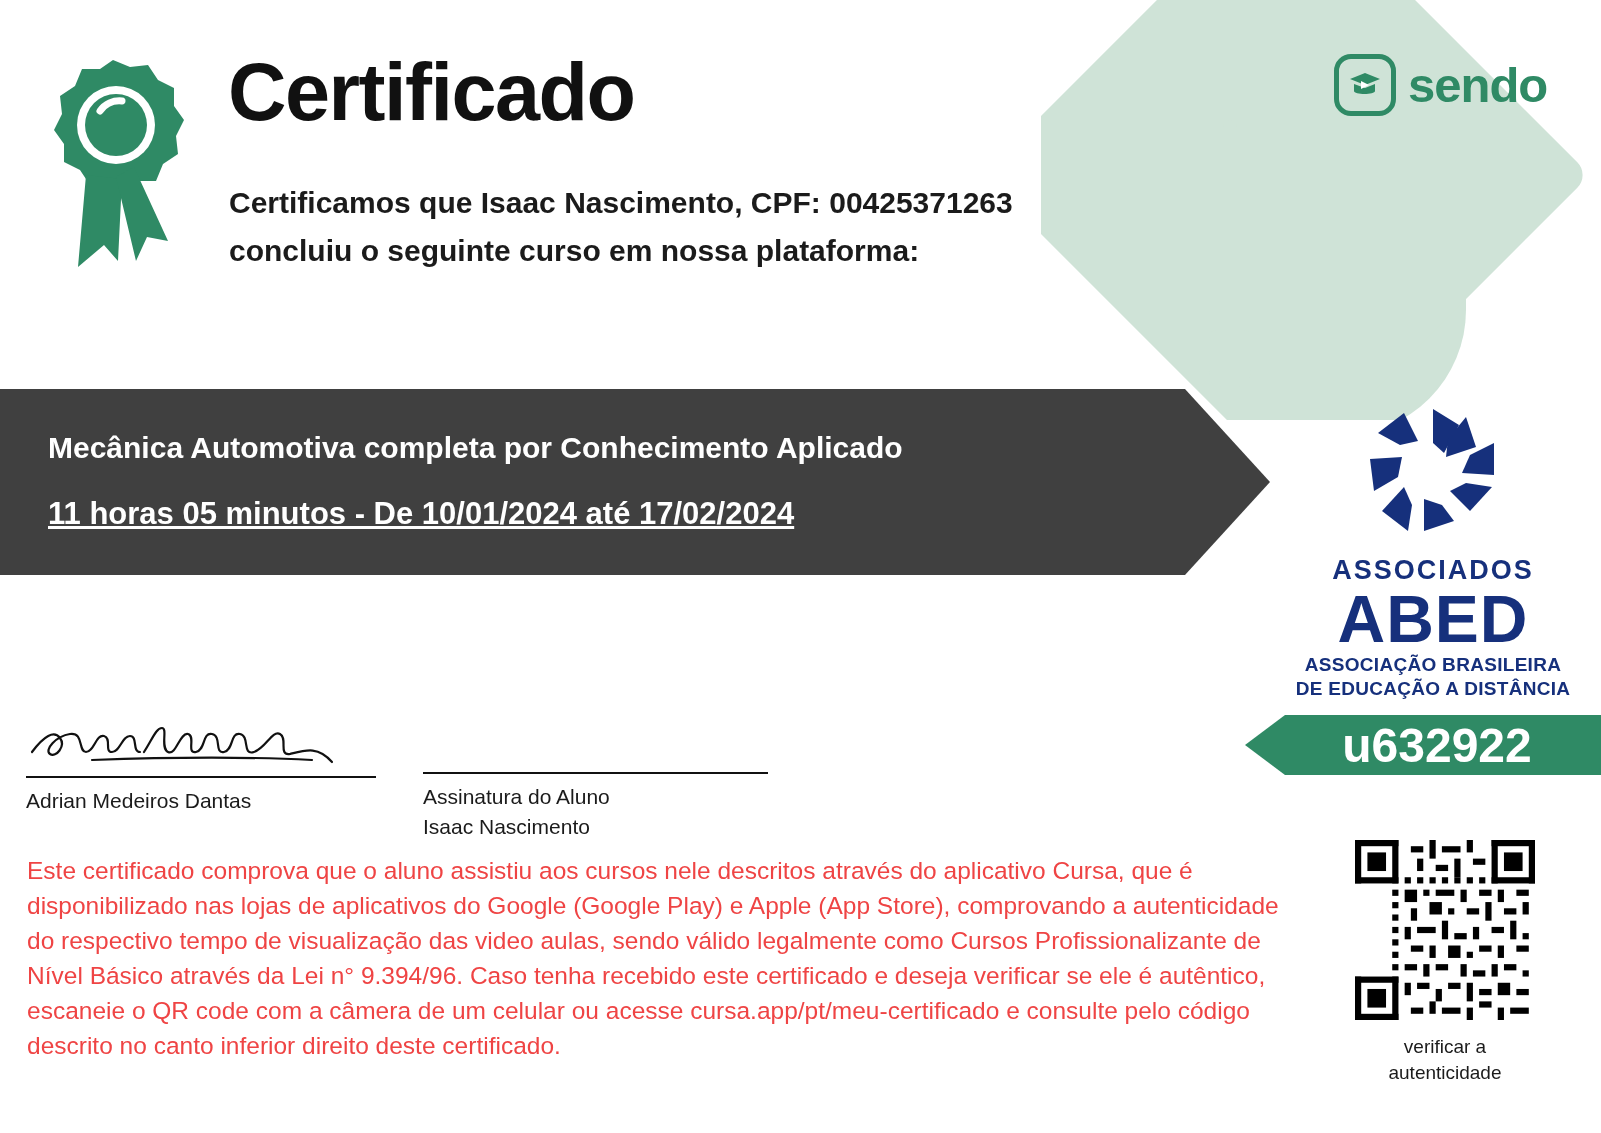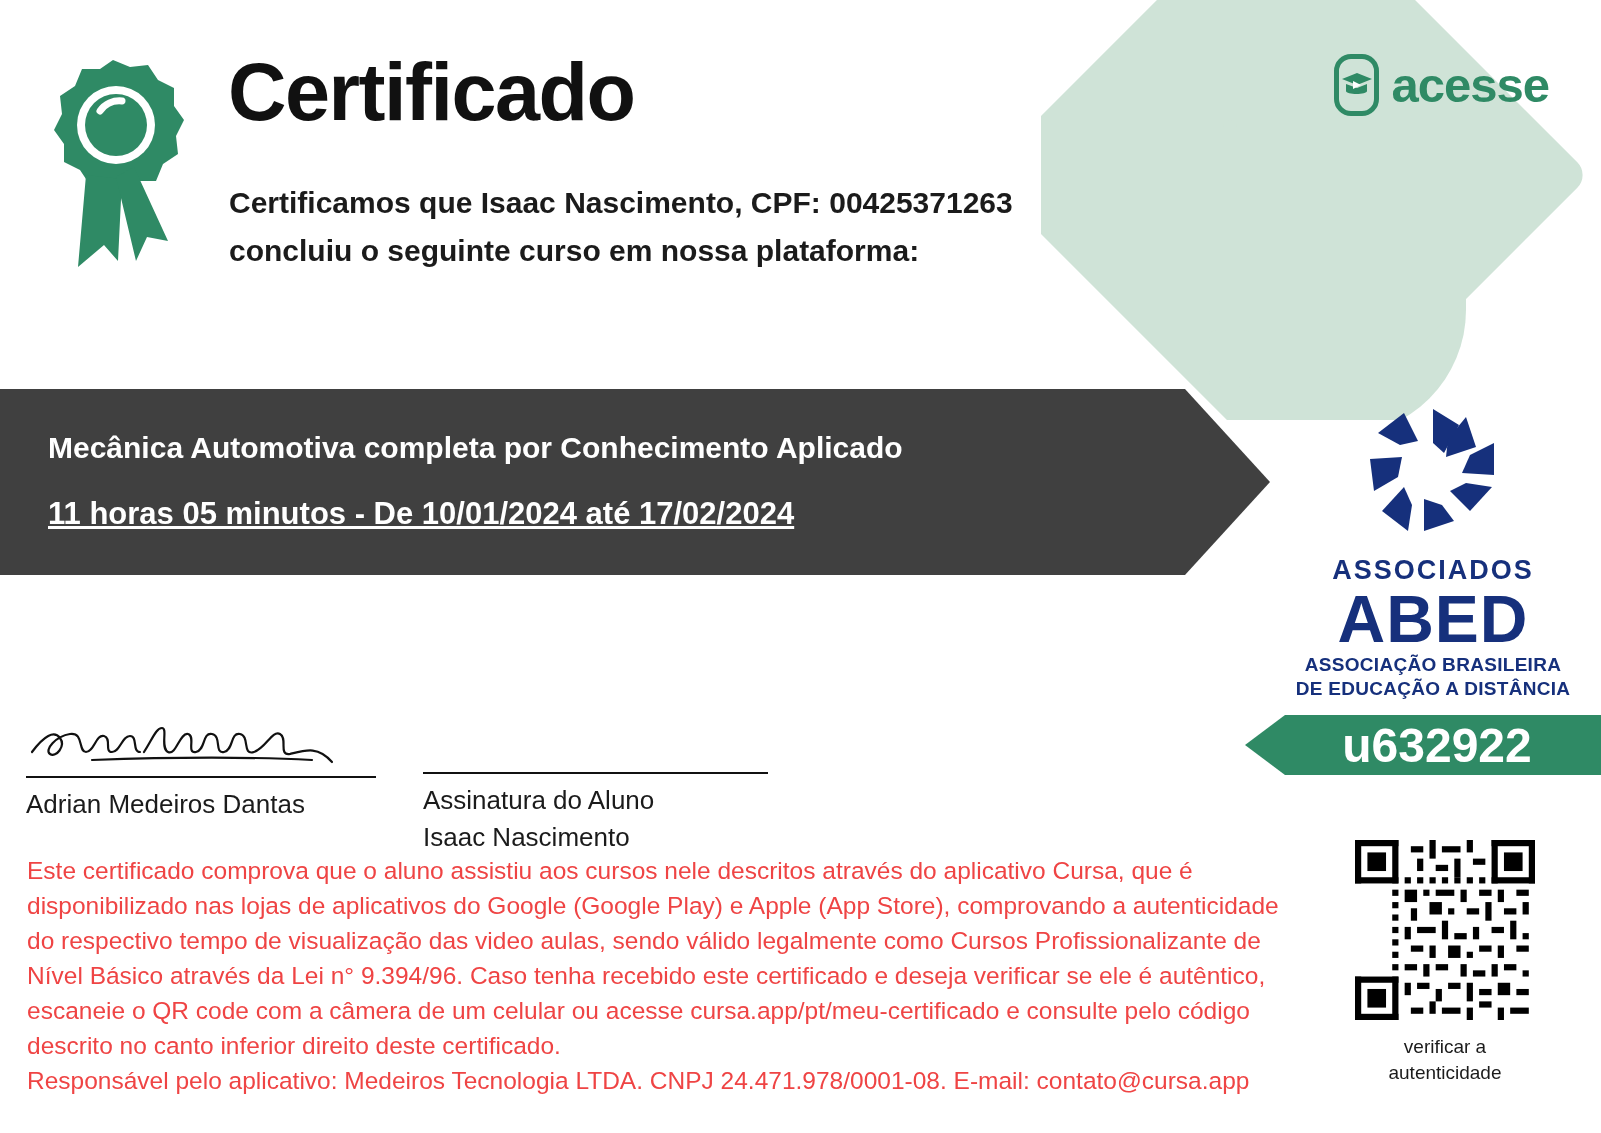--- a/index.html
+++ b/index.html
@@ -244,21 +244,21 @@
   .sig-rule {
     border-bottom: 2px solid #111111;
     width: 350px;
     margin-top: 2px;
   }
   .sig-rule.short {
     width: 345px;
     margin-top: 54px;
   }
   .sig-line {
-    font-size: 26px;
+    font-size: 21px;
     color: #1b1b1b;
     margin-top: 9px;
     line-height: 1.35;
   }
 
   
   .legal {
     position: absolute;
     left: 27px;
     top: 853px;
@@ -316,21 +316,21 @@
 <div class="sub2">concluiu o seguinte curso em nossa plataforma:</div>
 
 <div class="cursa-logo">
   <div class="cursa-mark">
     <svg width="34" height="30" viewBox="0 0 34 30">
       <path d="M2 9 L17 3 L32 9 L17 15 Z" fill="#2f8a65"></path>
       <path d="M6 14 L6 21 C6 25 27 25 27 21 L27 14 L17 18 Z" fill="#2f8a65"></path>
       <path d="M13 11 L21 15 L13 19 Z" fill="#ffffff"></path>
     </svg>
   </div>
-  <div class="cursa-word">acesse</div>
+  <div class="cursa-word">sendo</div>
 </div>
 
 <div class="banner">
   <div class="banner-title">Mecânica Automotiva completa por Conhecimento Aplicado</div>
   <div class="banner-sub">11 horas 05 minutos - De 10/01/2024 até 17/02/2024</div>
 </div>
 
 <div class="abed">
   <svg class="abed-mark" viewBox="0 0 150 150">
     <g fill="#16307c">
@@ -369,21 +369,20 @@
 </div>
 
 <div class="sig-block-2">
   <div class="sig-rule short"></div>
   <div class="sig-line">Assinatura do Aluno</div>
   <div class="sig-line" style="margin-top:2px">Isaac Nascimento</div>
 </div>
 
 <div class="legal">
   <p>Este certificado comprova que o aluno assistiu aos cursos nele descritos através do aplicativo Cursa, que é disponibilizado nas lojas de aplicativos do Google (Google Play) e Apple (App Store), comprovando a autenticidade do respectivo tempo de visualização das video aulas, sendo válido legalmente como Cursos Profissionalizante de Nível Básico através da Lei n° 9.394/96. Caso tenha recebido este certificado e deseja verificar se ele é autêntico, escaneie o QR code com a câmera de um celular ou acesse cursa.app/pt/meu-certificado e consulte pelo código descrito no canto inferior direito deste certificado.</p>
-  <p>Responsável pelo aplicativo: Medeiros Tecnologia LTDA. CNPJ 24.471.978/0001-08. E-mail: contato@cursa.app</p>
 </div>
 
 <div class="qr-wrap">
   <svg class="qr" viewBox="0 0 29 29">
     <rect width="29" height="29" fill="#ffffff"></rect>
     <g fill="#000000">
 
       <rect x="0" y="0" width="7" height="1"></rect>
         <rect x="0" y="6" width="7" height="1"></rect>
       <rect x="0" y="0" width="1" height="7"></rect>

